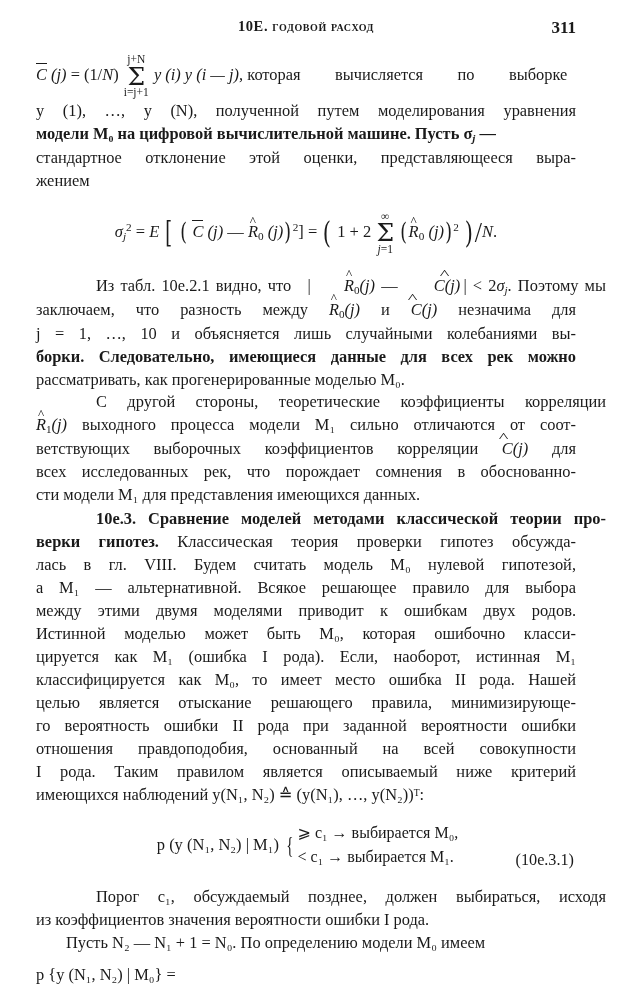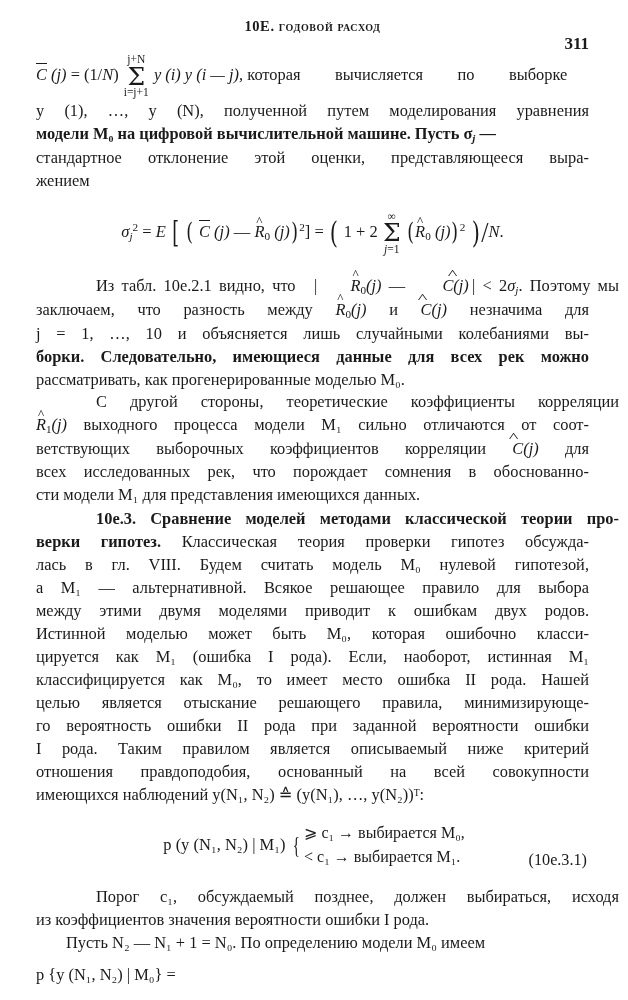--- a/index.html
+++ b/index.html
@@ -12,21 +12,21 @@
     height: 1000px;
     font-family: "Liberation Serif", serif;
     color: #1a1a1a;
     position: relative;
     overflow: hidden;
   }
   .page {
     width: 628px;
     height: 1000px;
     box-sizing: border-box;
-    padding: 18px 39px 10px 36px;
+    padding: 18px 52px 10px 36px;
     position: relative;
   }
   .header {
     display: flex;
     align-items: baseline;
     justify-content: center;
     position: relative;
     height: 26px;
     margin-bottom: 6px;
   }
@@ -36,21 +36,21 @@
     font-variant: small-caps;
     text-transform: lowercase;
     font-weight: 600;
   }
   .header-title .caps {
     text-transform: uppercase;
   }
   .page-number {
     position: absolute;
     right: 0;
-    top: 16px;
+    top: 0;
     font-size: 17px;
     font-weight: 700;
   }
   p {
     margin: 0 0 0 0;
     font-size: 16.4px;
     line-height: 1.40;
     text-align: justify;
     text-justify: inter-word;
     hyphens: manual;
@@ -298,24 +298,24 @@
   <p>
     <span style="display:inline-block; width:100%; text-align-last:justify;">классифицируется как M₀, то имеет место ошибка II рода. Нашей</span>
   </p>
   <p>
     <span style="display:inline-block; width:100%; text-align-last:justify;">целью является отыскание решающего правила, минимизирующе-</span>
   </p>
   <p>
     <span style="display:inline-block; width:100%; text-align-last:justify;">го вероятность ошибки II рода при заданной вероятности ошибки</span>
   </p>
   <p>
+    <span style="display:inline-block; width:100%; text-align-last:justify;">отношения правдоподобия, основанный на всей совокупности</span>
+  </p>
+  <p>
     <span style="display:inline-block; width:100%; text-align-last:justify;">I рода. Таким правилом является описываемый ниже критерий</span>
-  </p>
-  <p>
-    <span style="display:inline-block; width:100%; text-align-last:justify;">отношения правдоподобия, основанный на всей совокупности</span>
   </p>
   <p>
     <span>имеющихся наблюдений y(N₁, N₂) ≙ (y(N₁), …, y(N₂))ᵀ:</span>
   </p>
 
   <div class="eq-block" style="margin-top:14px; margin-bottom:16px;">
     <span class="frac">
       <span class="den">p (y (N₁, N₂) | M₁)</span>
     </span>
     <span class="tall-vbar">{</span>

